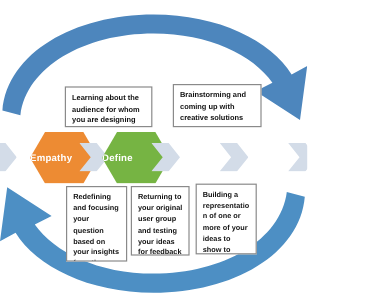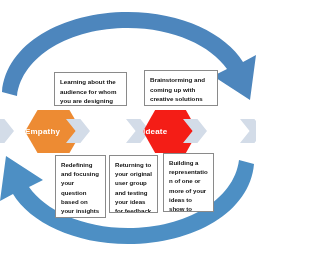--- a/index.html
+++ b/index.html
@@ -106,26 +106,26 @@
   <div class="band">
 
     <div class="chev" style="left:-10px; width:24px;"></div>
 
     <div class="hex" style="left:25px; width:57px; background:#ed8b33;">
       <span>Empathy</span>
     </div>
 
     <div class="chev" style="left:66px; width:24px;"></div>
 
+    <div class="hex" style="left:85px; width:57px; background:#76b443;">
+      <span>Define</span>
+    </div>
 
     <div class="chev" style="left:126px; width:24px;"></div>
 
-    <div class="hex" style="left:143px; width:55px; background:#f41d16;">
-      <span>Ideate</span>
-    </div>
 
     <div class="chev" style="left:183px; width:24px;"></div>
 
 
     <div class="chev" style="left:240px; width:24px;"></div>
   </div>
 
   <div class="box" style="left:55px; top:155px; width:51px; height:63px;">Redefining and focusing your question based on your insights from the empathy stage</div>
 
   <div class="box" style="left:109px; top:155px; width:49px; height:58px;">Returning to your original user group and testing your ideas for feedback</div>

